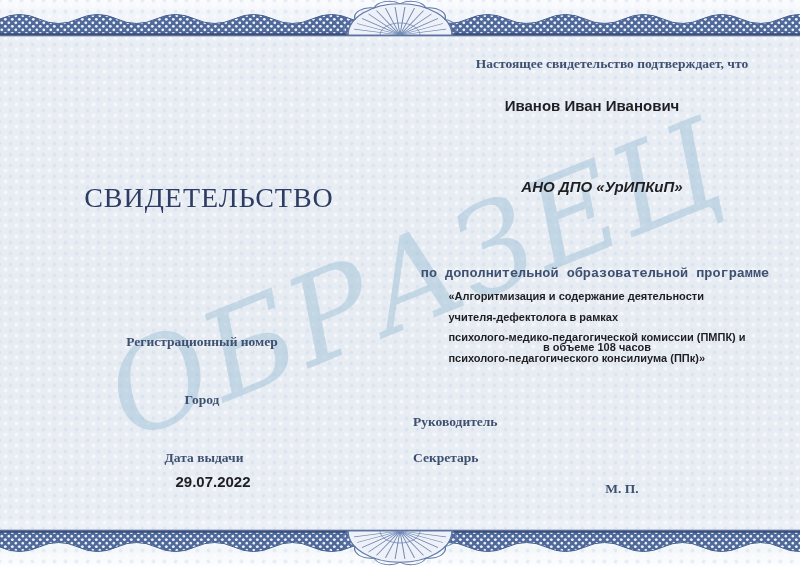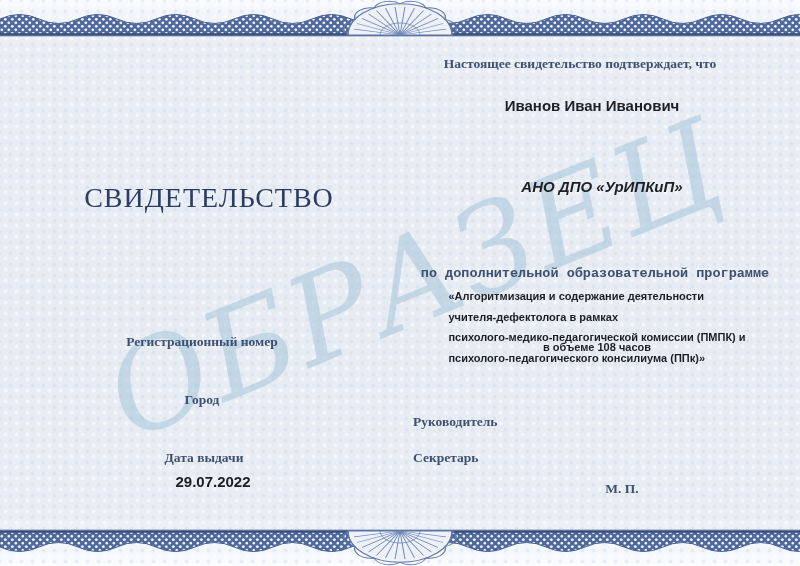--- a/index.html
+++ b/index.html
@@ -116,21 +116,21 @@
         <line x1="0" y1="0" x2="47" y2="0" transform="rotate(-144)"></line>
         <line x1="0" y1="0" x2="47" y2="0" transform="rotate(-156)"></line>
         <line x1="0" y1="0" x2="47" y2="0" transform="rotate(-168)"></line>
       </g>
       <path d="M-20,0 A20,20 0 0 1 20,0" fill="none" stroke="#6e86b4" stroke-width="1"></path>
     </g>
   </svg>
 
   <div class="watermark">ОБРАЗЕЦ</div>
 
-  <div class="abs cx serif-label" style="left:580px;top:56px;">Настоящее свидетельство подтверждает, что</div>
+  <div class="abs cx serif-label" style="left:612px;top:56px;">Настоящее свидетельство подтверждает, что</div>
 
   <div class="abs cx sans-bold" style="left:592px;top:97px;">Иванов Иван Иванович</div>
 
 
   <div class="abs cx sans-bold" style="left:602px;top:178px;font-style:italic;">АНО ДПО «УрИПКиП»</div>
 
   <div class="abs cx serif-label" style="left:595px;top:266px;font-family:Liberation Mono, monospace;">по дополнительной образовательной программе</div>
 
   <div class="abs cx" style="left:597px;top:286px;">
     <div class="program-line">«Алгоритмизация и содержание деятельности</div>

